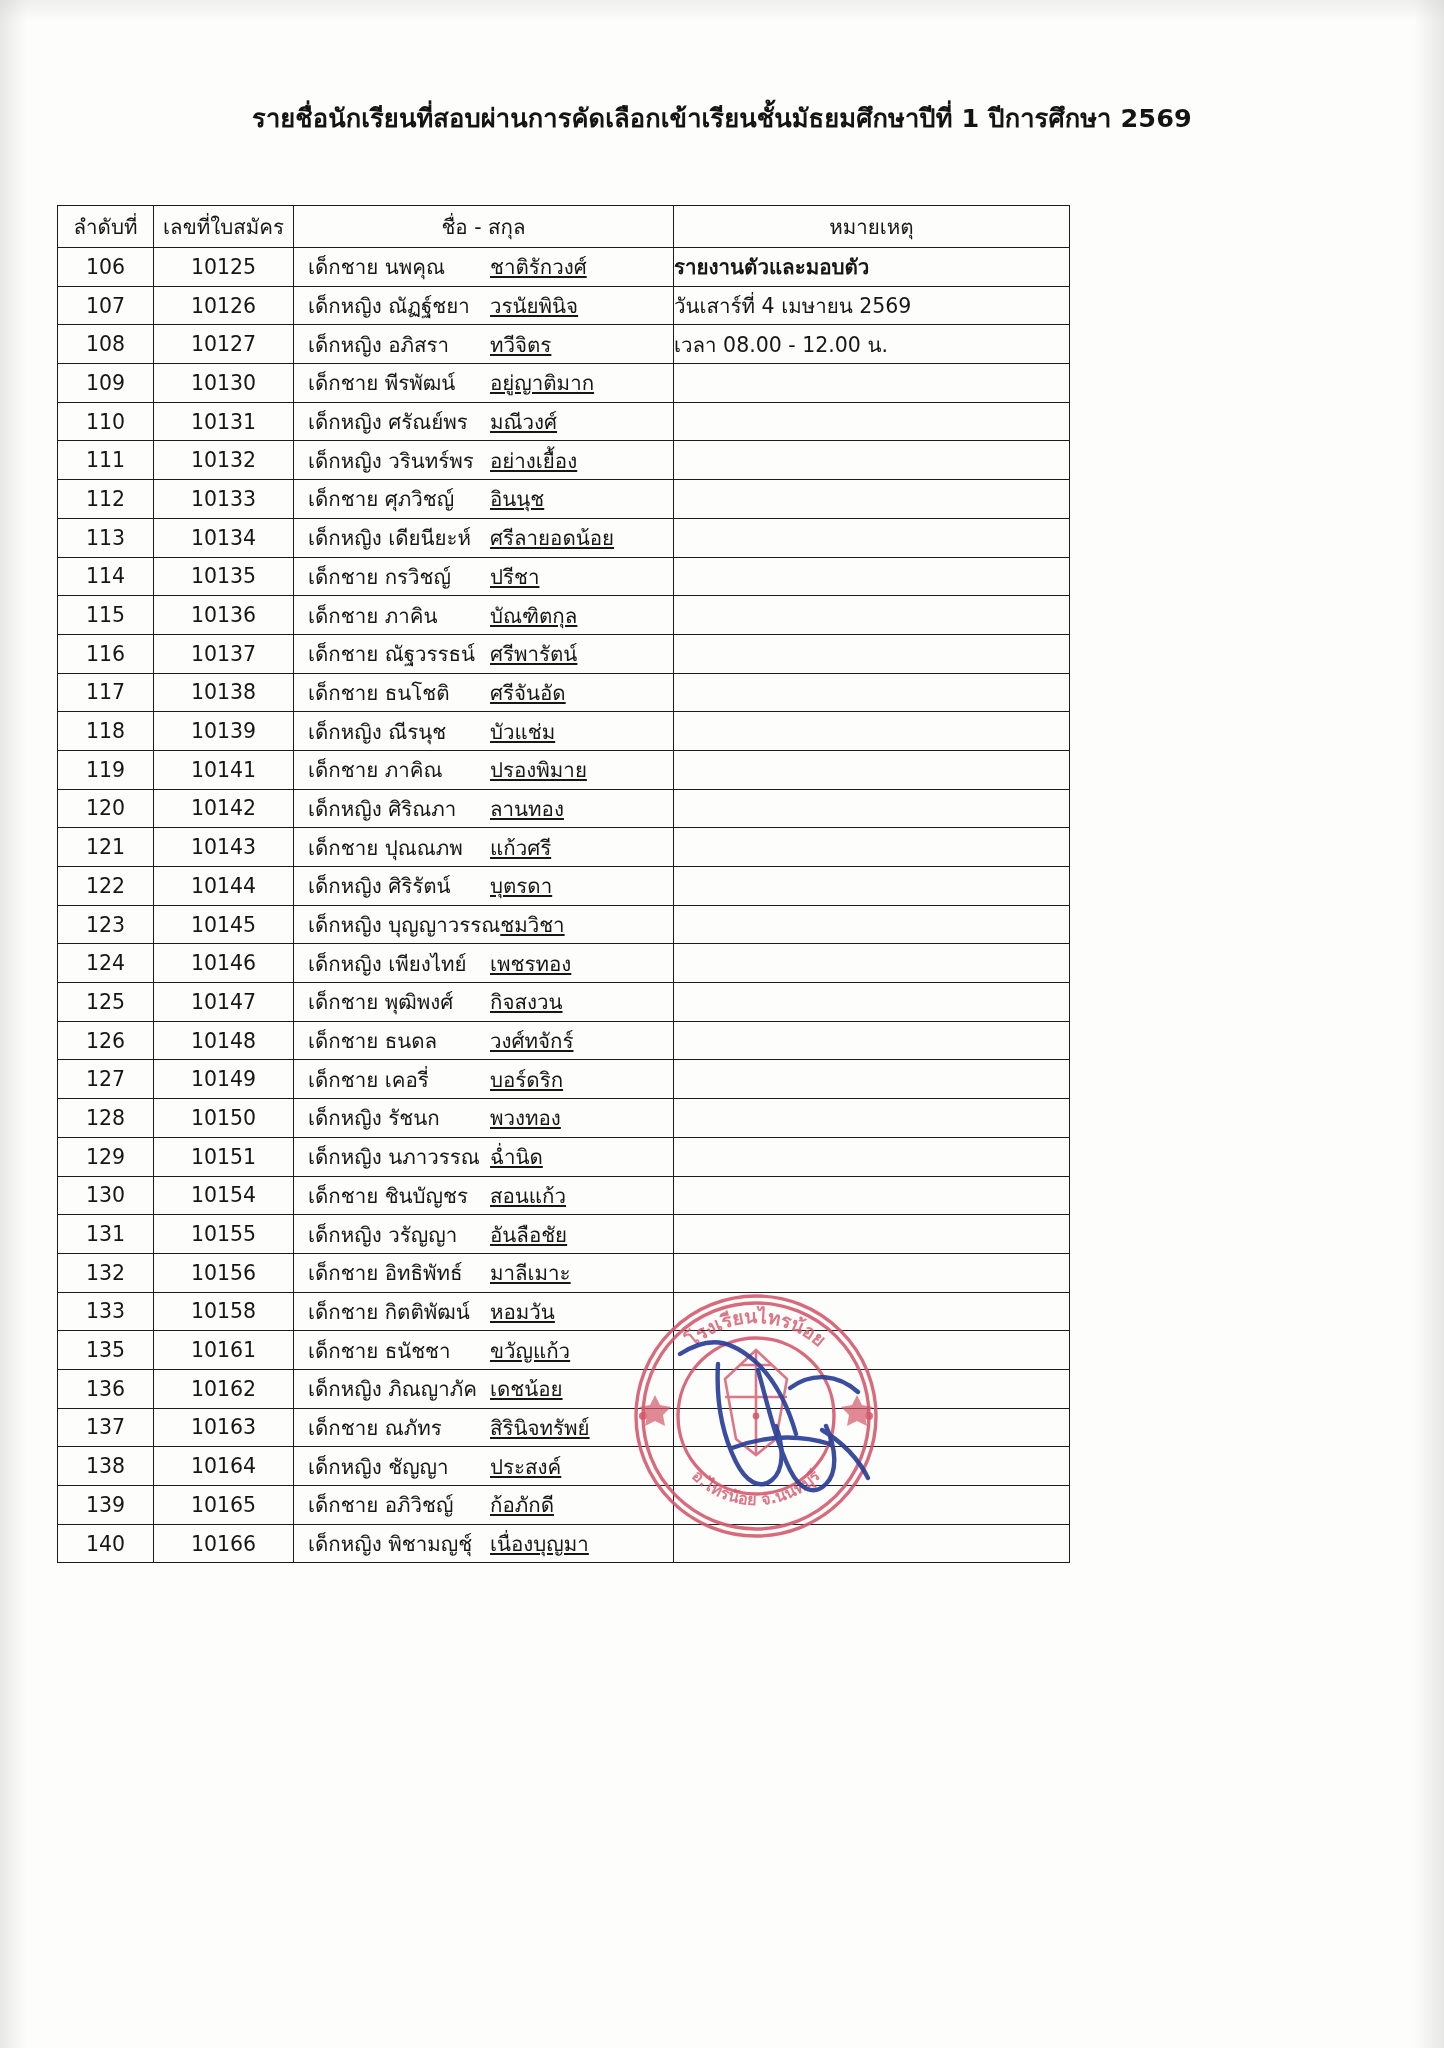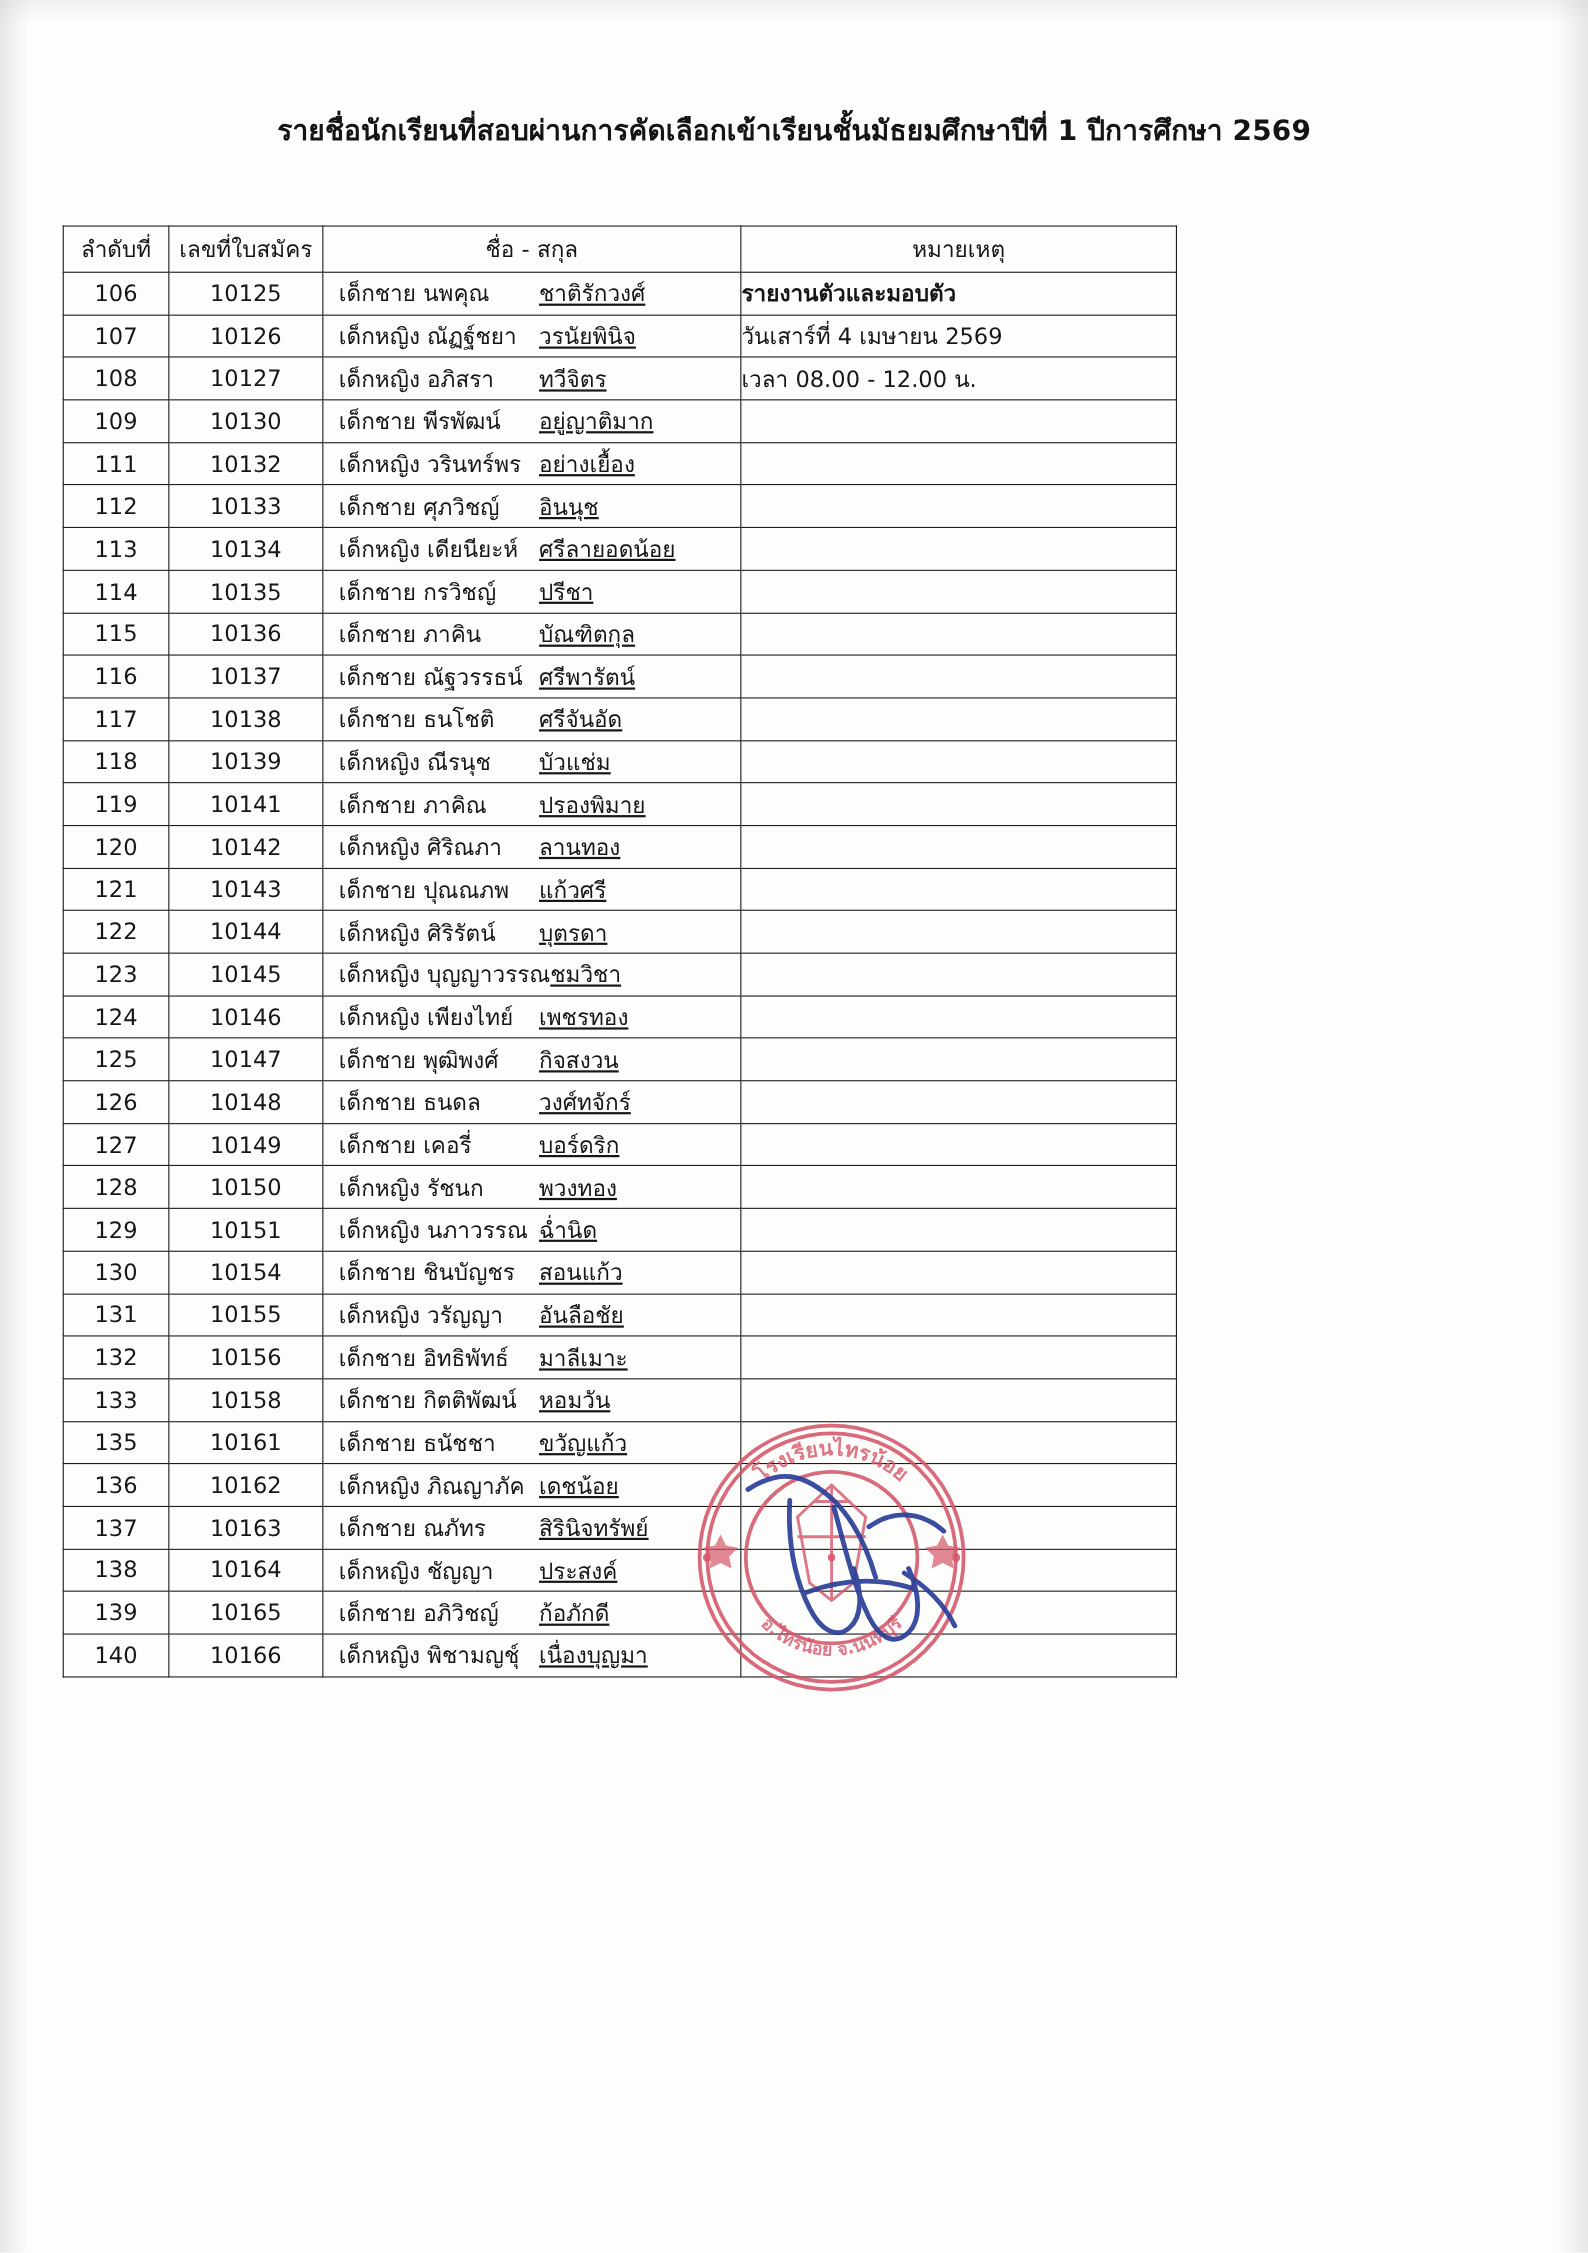--- a/index.html
+++ b/index.html
@@ -197,20 +197,31 @@
           </td>
           <td class="remark">เวลา 08.00 - 12.00 น.</td>
         </tr>
         <tr>
           <td class="order">109</td>
           <td class="appno">10130</td>
           <td class="name">
             <div class="name-wrap">
               <span class="name-first">เด็กชาย พีรพัฒน์</span>
               <span class="name-last">อยู่ญาติมาก</span>
+            </div>
+          </td>
+          <td class="remark"></td>
+        </tr>
+        <tr>
+          <td class="order">110</td>
+          <td class="appno">10131</td>
+          <td class="name">
+            <div class="name-wrap">
+              <span class="name-first">เด็กหญิง ศรัณย์พร</span>
+              <span class="name-last">มณีวงศ์</span>
             </div>
           </td>
           <td class="remark"></td>
         </tr>
         <tr>
           <td class="order">111</td>
           <td class="appno">10132</td>
           <td class="name">
             <div class="name-wrap">
               <span class="name-first">เด็กหญิง วรินทร์พร</span>

